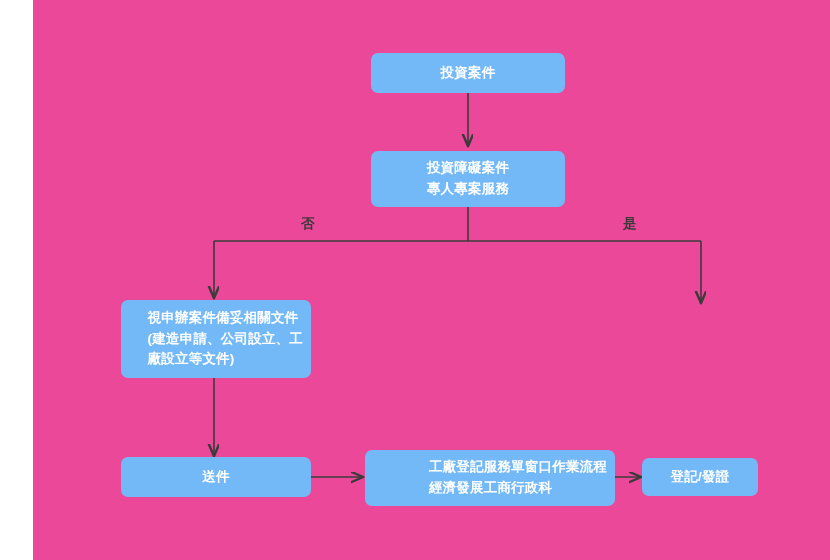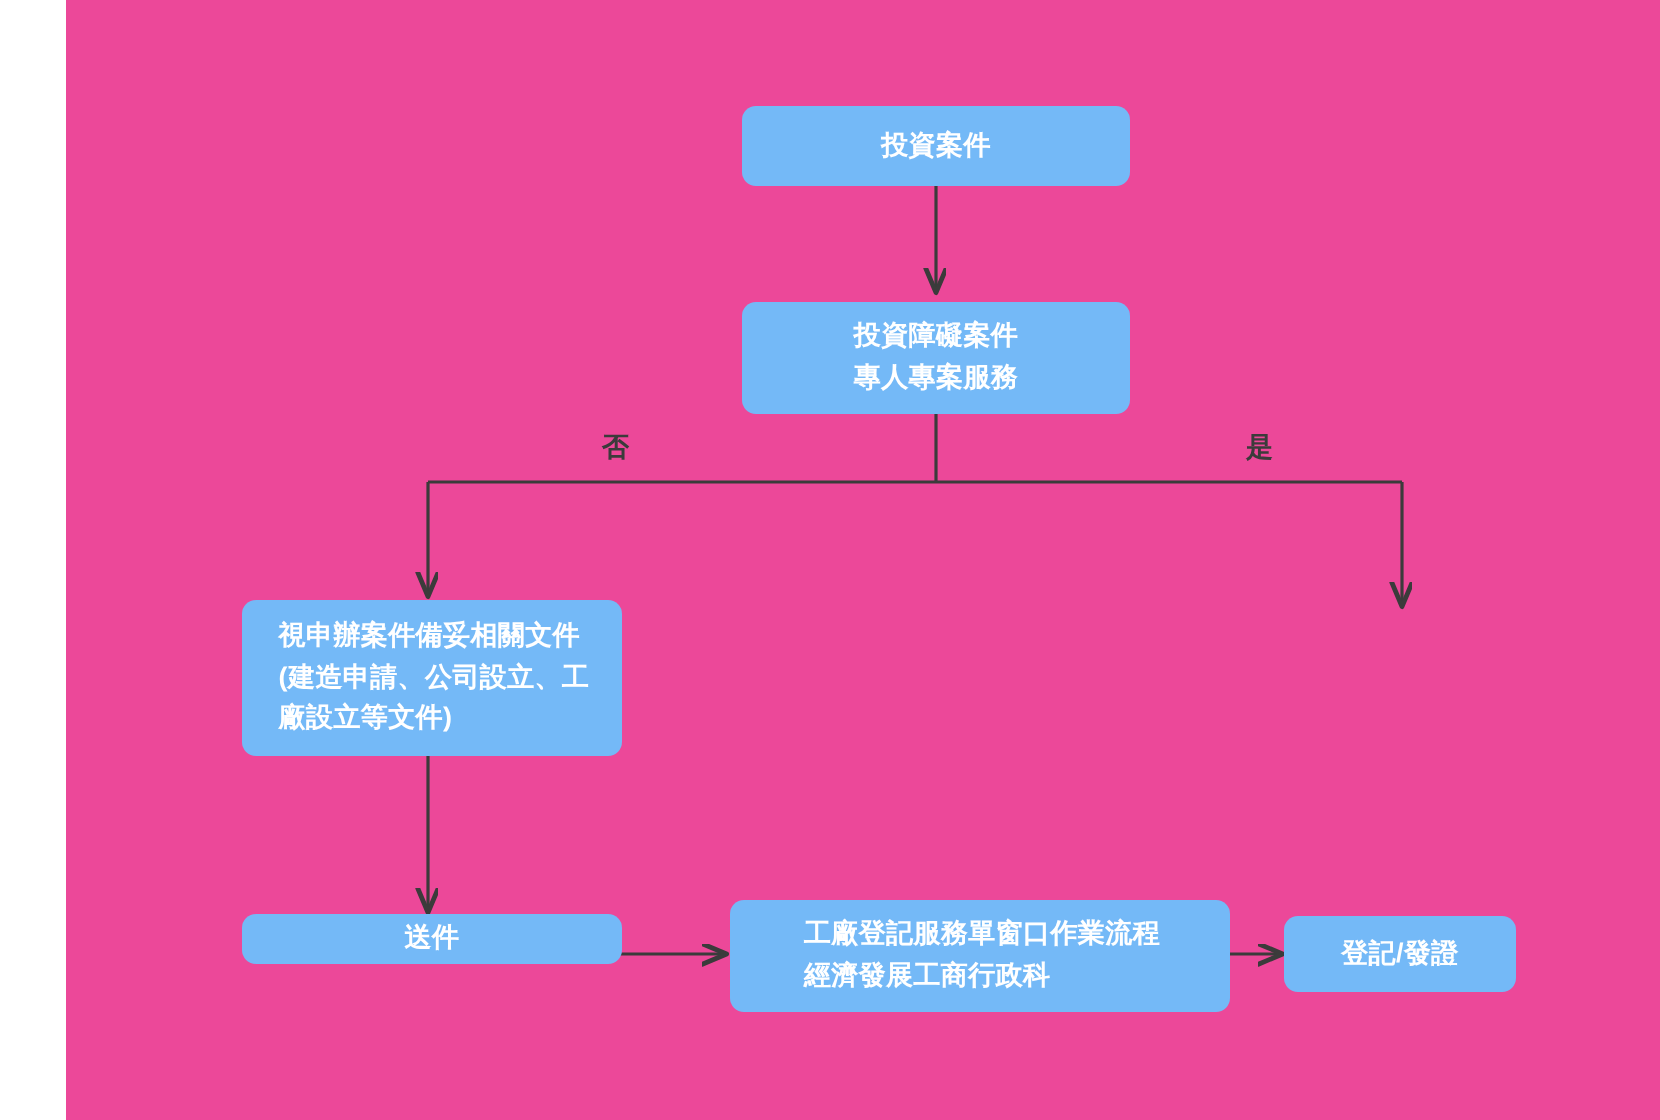--- a/index.html
+++ b/index.html
@@ -37,21 +37,21 @@
     letter-spacing: 0.2px;
     z-index: 2;
   }
   .node.process {
     background: #74b9f7;
     border-radius: 7px;
     justify-content: center;
     text-align: center;
   }
   .node.process.align-left {
-    justify-content: center;
+    justify-content: flex-end;
     text-align: left;
     padding-left: 10px;
     padding-right: 8px;
   }
   .node.decision {
     background: transparent;
     justify-content: center;
     text-align: center;
   }
   .diamond-shape {
@@ -116,21 +116,21 @@
 專人專案服務</span>
   </div>
 
   <div class="node process align-left" style="left:88px; top:300px; width:190px; height:78px;">
     <span class="node-label">視申辦案件備妥相關文件
 (建造申請、公司設立、工
 廠設立等文件)</span>
   </div>
 
 
-  <div class="node process" style="left:88px; top:457px; width:190px; height:25px;">
+  <div class="node process" style="left:88px; top:457px; width:190px; height:40px;">
     <span class="node-label">送件</span>
   </div>
 
   <div class="node process align-left" style="left:332px; top:450px; width:250px; height:56px;">
     <span class="node-label">工廠登記服務單窗口作業流程
 經濟發展工商行政科</span>
   </div>
 
   <div class="node process" style="left:609px; top:458px; width:116px; height:38px;align-items:center;">
     <span class="node-label">登記/發證</span>

